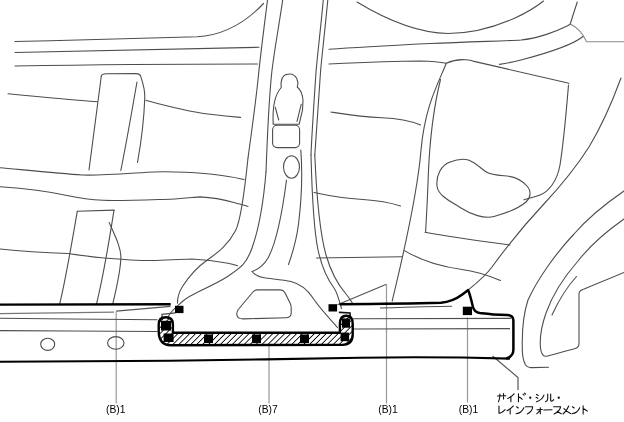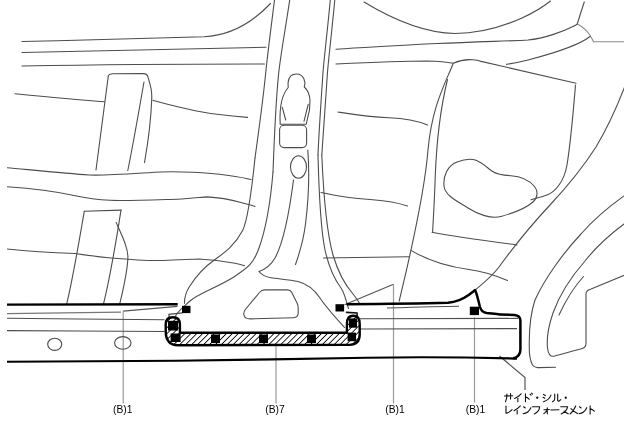--- a/index.html
+++ b/index.html
@@ -1,16 +1,16 @@
 <!DOCTYPE html>
 <html><head>
 <meta charset="utf-8">
 <style>
   html,body{margin:0;padding:0;background:#fff;}
-  .page{width:536px;height:422px;position:relative;font-family:"Liberation Sans",sans-serif;margin-left:7px;}
+  .page{width:536px;height:422px;position:relative;font-family:"Liberation Sans",sans-serif;}
   svg{display:block;}
   text{font-family:"Liberation Sans",sans-serif;fill:#000;}
 </style>
 </head>
 <body>
 <div class="page">
 <svg width="624" height="422" viewBox="0 0 624 422">
 <defs>
 <pattern id="hatch" patternUnits="userSpaceOnUse" width="4.2" height="4.2" patternTransform="rotate(45)">
   <rect width="4.2" height="4.2" fill="#fff"></rect>

